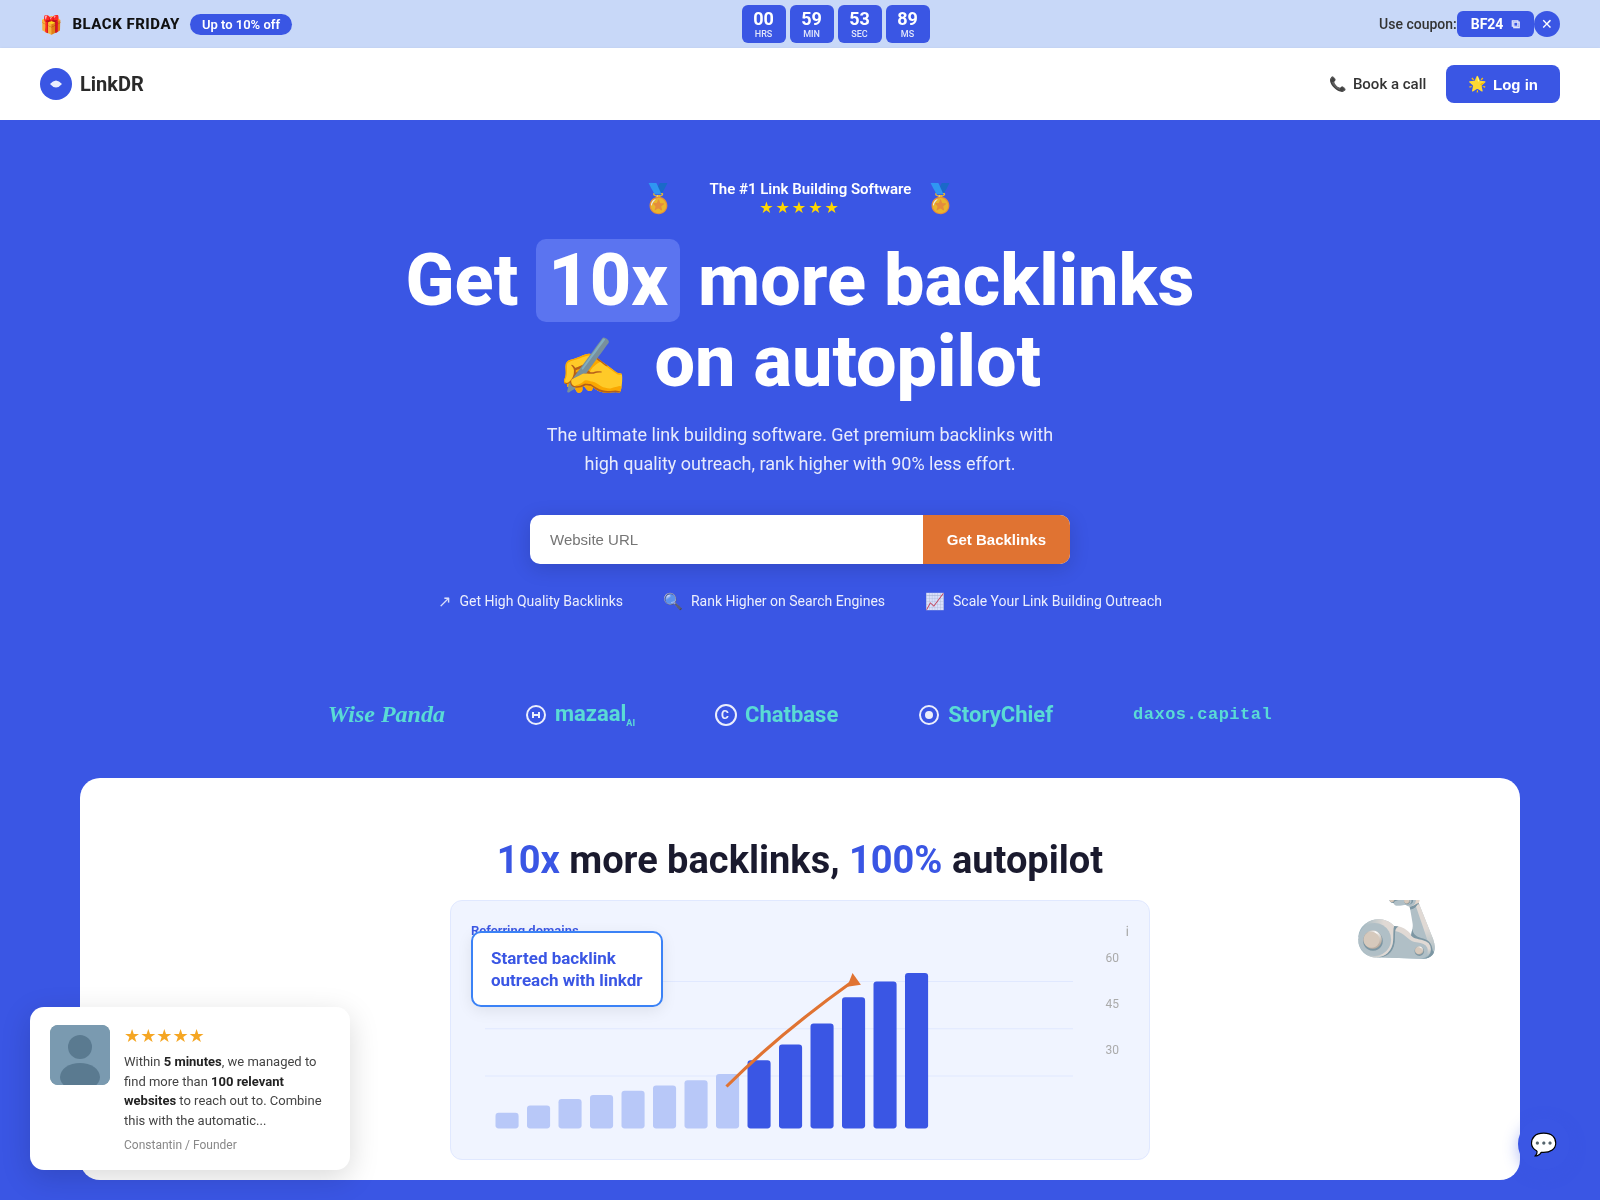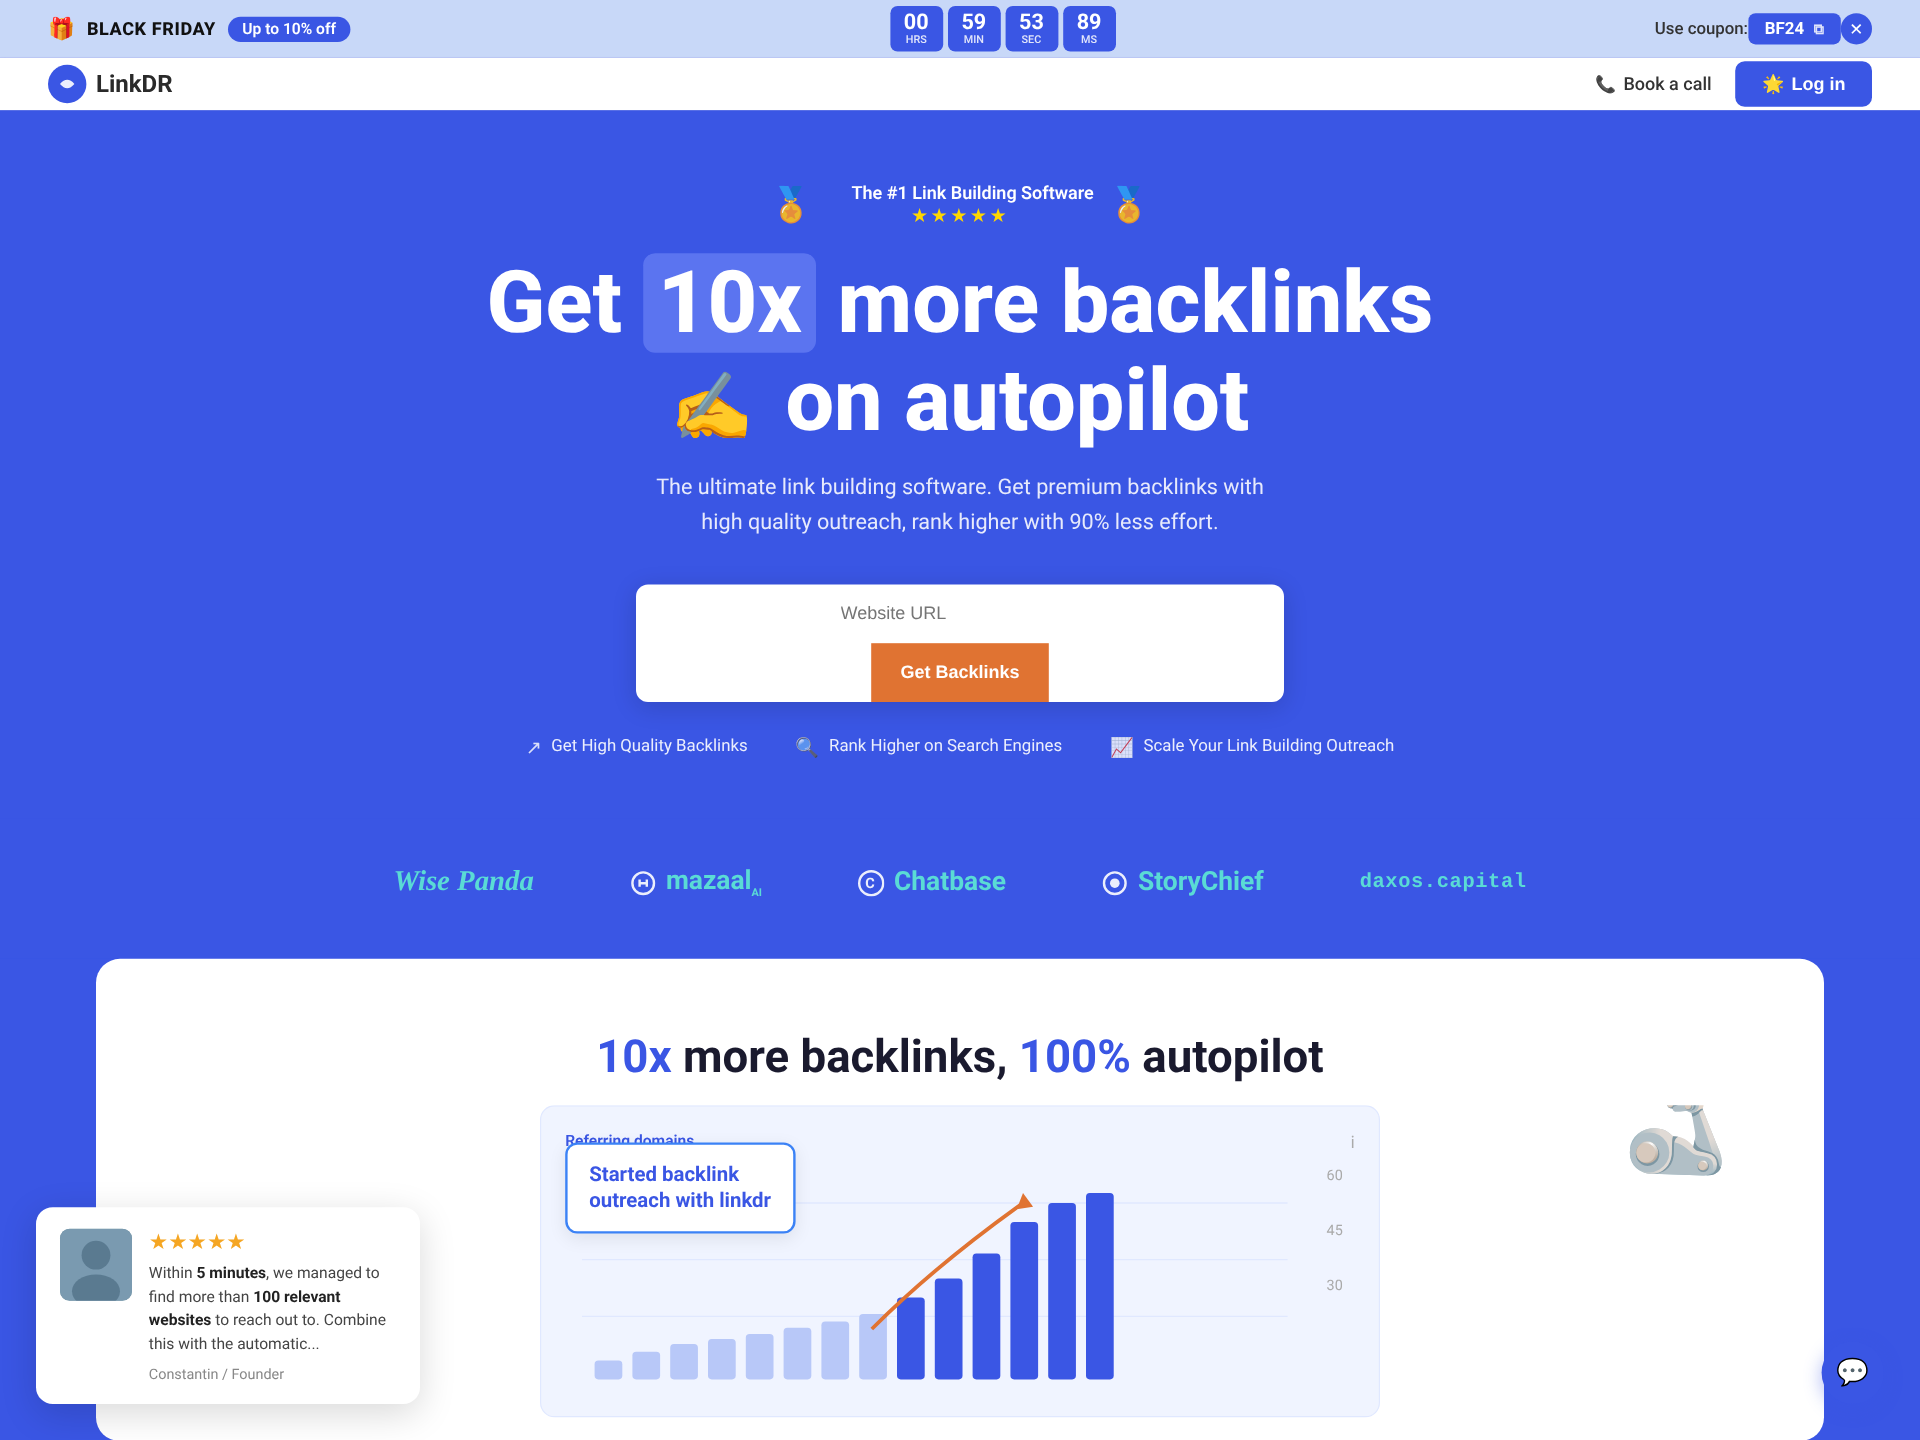--- a/index.html
+++ b/index.html
@@ -99,21 +99,21 @@
       justify-content: center;
     }
 
     
     .navbar {
       background: white;
       display: flex;
       align-items: center;
       justify-content: space-between;
       padding: 0 40px;
-      height: 44px;
+      height: 72px;
       box-shadow: 0 1px 3px rgba(0,0,0,0.1);
     }
     .logo {
       display: flex;
       align-items: center;
       gap: 8px;
       font-size: 20px;
       font-weight: 700;
       color: #2a2a2a;
     }
@@ -216,21 +216,20 @@
     }
     .search-bar {
       display: flex;
       align-items: center;
       background: white;
       border-radius: 10px;
       max-width: 540px;
       margin: 0 auto 28px;
       overflow: hidden;
       box-shadow: 0 4px 20px rgba(0,0,0,0.15);
-      flex-direction: column;
     }
     .search-input {
       flex: 1;
       border: none;
       outline: none;
       padding: 16px 20px;
       font-size: 15px;
       color: #555;
       background: transparent;
     }

